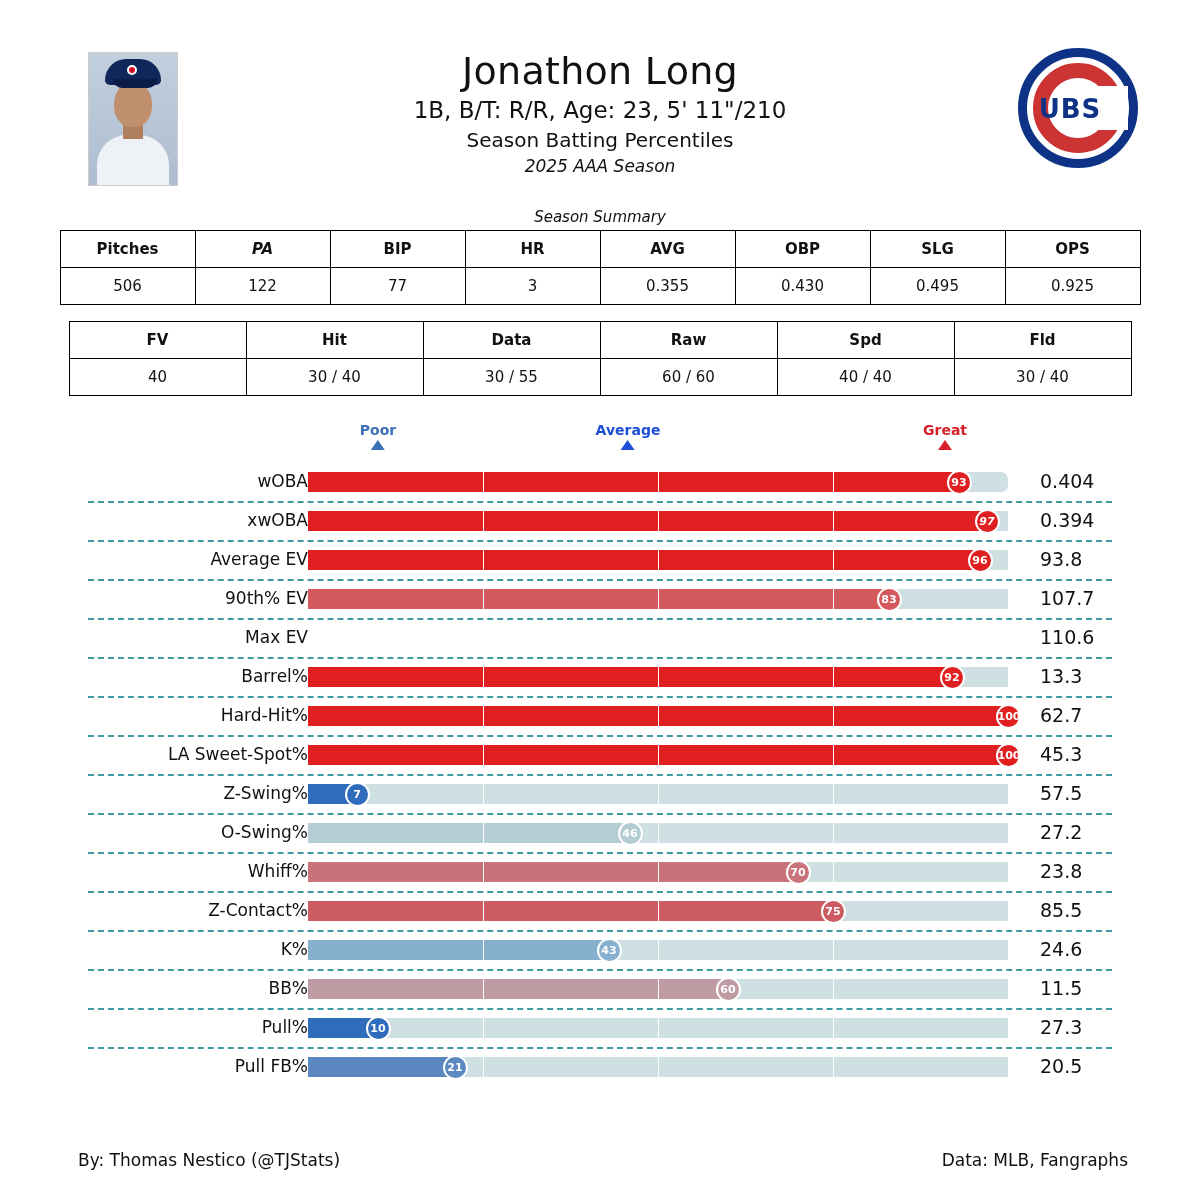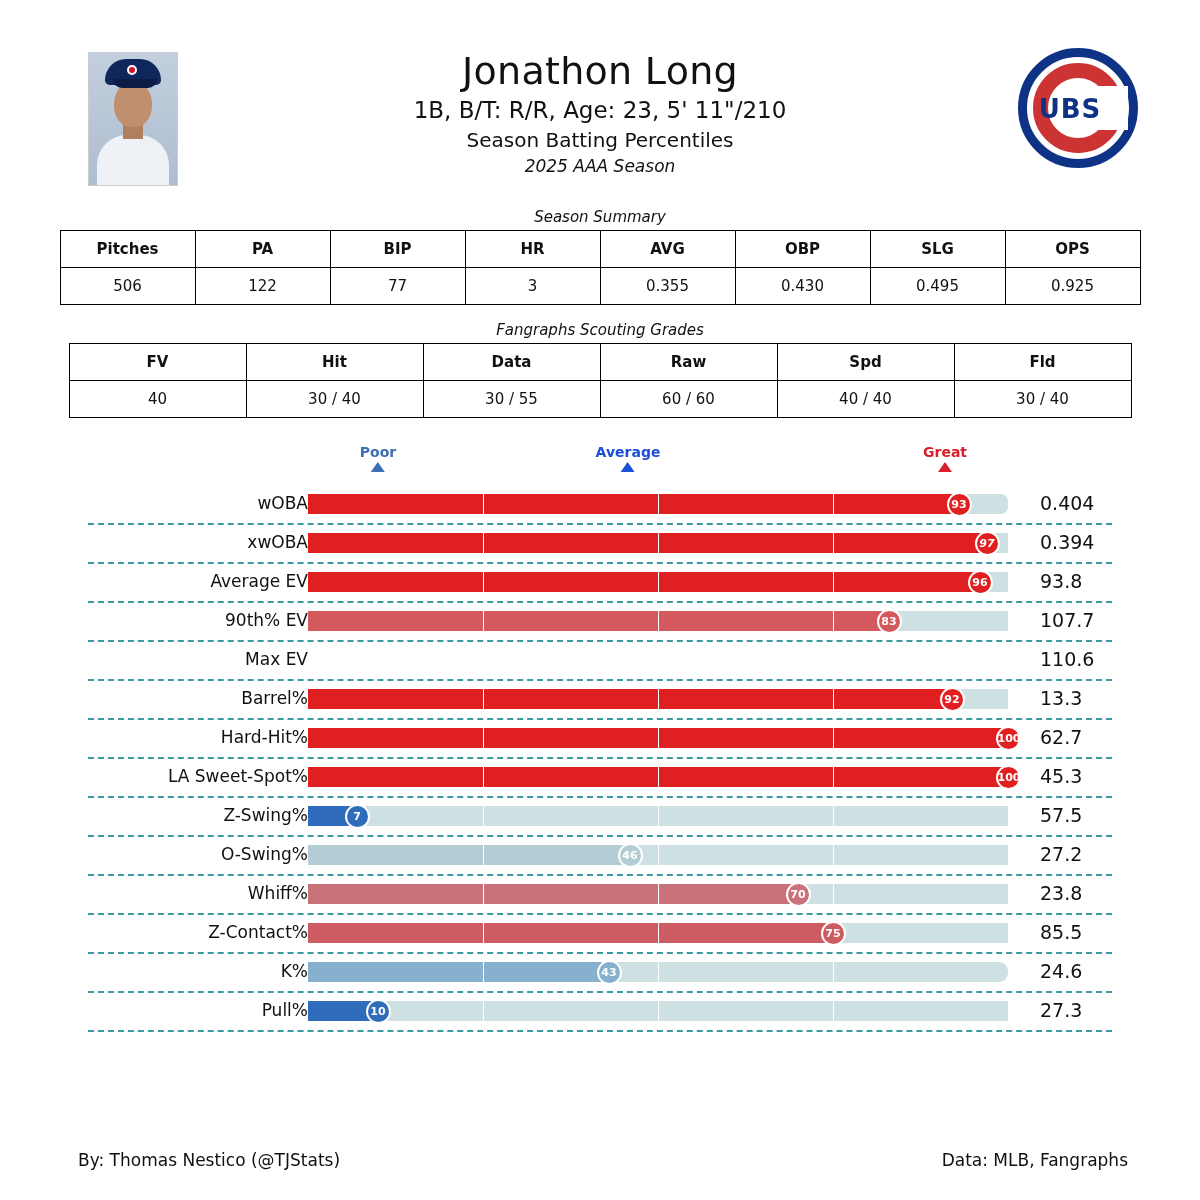--- a/index.html
+++ b/index.html
@@ -333,21 +333,21 @@
     <div class="logo-text">UBS</div>
   </div>
 </div>
 
 <div class="summary-wrap">
   <div class="table-caption">Season Summary</div>
   <table class="stat-table" id="summary-table">
     <thead>
         <tr>
           <th style="width: 126px;">Pitches</th>
-          <th style="width: 126px;">PA</th>
+          <th style="width: 126px; font-style: italic;">PA</th>
           <th style="width: 126px;">BIP</th>
           <th style="width: 126px;">HR</th>
           <th style="width: 126px;">AVG</th>
           <th style="width: 126px;">OBP</th>
           <th style="width: 126px;">SLG</th>
           <th style="width: 126px;">OPS</th>
         </tr>
       </thead>
     <tbody>
         <tr>
@@ -358,21 +358,20 @@
           <td>0.355</td>
           <td>0.430</td>
           <td>0.495</td>
           <td>0.925</td>
         </tr>
       </tbody>
   </table>
 </div>
 
 <div class="grades-wrap">
-  <div class="table-caption">Fangraphs Scouting Grades</div>
   <table class="stat-table" id="grades-table">
     <thead>
         <tr>
           <th style="width: 168px;">FV</th>
           <th style="width: 168px;">Hit</th>
           <th style="width: 168px;">Data</th>
           <th style="width: 168px;">Raw</th>
           <th style="width: 168px;">Spd</th>
           <th style="width: 168px;">Fld</th>
         </tr>
@@ -529,41 +528,64 @@
           <div class="tickline" style="left: 175px;"></div>
           <div class="tickline" style="left: 350px;"></div>
           <div class="tickline" style="left: 525px;"></div>
           <div class="bubble" style="left: 525px; background: rgb(204, 92, 97);">75</div>
         </div>
         <div class="value">85.5</div>
         <div class="dashline" style="top: 39px;"></div>
       </div>
       <div class="row">
         <div class="row-label">K%</div>
-        <div class="track" style="background: rgb(207, 224, 226); border-radius: 9px;">
+        <div class="track" style="background: rgb(207, 224, 226);">
           <div class="bar" style="width: 301px; background: rgb(135, 176, 207);"></div>
           <div class="tickline" style="left: 175px;"></div>
           <div class="tickline" style="left: 350px;"></div>
           <div class="tickline" style="left: 525px;"></div>
           <div class="bubble" style="left: 301px; background: rgb(135, 176, 207);">43</div>
         </div>
         <div class="value">24.6</div>
         <div class="dashline" style="top: 39px;"></div>
       </div>
       <div class="row">
+        <div class="row-label">BB%</div>
+        <div class="track" style="background: rgb(207, 224, 226);">
+          <div class="bar" style="width: 420px; background: rgb(191, 155, 164);"></div>
+          <div class="tickline" style="left: 175px;"></div>
+          <div class="tickline" style="left: 350px;"></div>
+          <div class="tickline" style="left: 525px;"></div>
+          <div class="bubble" style="left: 420px; background: rgb(191, 155, 164);">60</div>
+        </div>
+        <div class="value">11.5</div>
+        <div class="dashline" style="top: 39px;"></div>
+      </div>
+      <div class="row">
         <div class="row-label">Pull%</div>
         <div class="track" style="background: rgb(207, 224, 226);">
           <div class="bar" style="width: 70px; background: rgb(47, 108, 187);"></div>
           <div class="tickline" style="left: 175px;"></div>
           <div class="tickline" style="left: 350px;"></div>
           <div class="tickline" style="left: 525px;"></div>
           <div class="bubble" style="left: 70px; background: rgb(47, 108, 187);">10</div>
         </div>
         <div class="value">27.3</div>
         <div class="dashline" style="top: 39px;"></div>
+      </div>
+      <div class="row">
+        <div class="row-label">Pull FB%</div>
+        <div class="track" style="background: rgb(207, 224, 226);">
+          <div class="bar" style="width: 147px; background: rgb(91, 136, 192);"></div>
+          <div class="tickline" style="left: 175px;"></div>
+          <div class="tickline" style="left: 350px;"></div>
+          <div class="tickline" style="left: 525px;"></div>
+          <div class="bubble" style="left: 147px; background: rgb(91, 136, 192);">21</div>
+        </div>
+        <div class="value">20.5</div>
       </div>
     </div>
 </div>
 
 <div class="footer">
   <div class="footer-left">By: Thomas Nestico (@TJStats)</div>
   <div class="footer-right">Data: MLB, Fangraphs</div>
 </div>
 
 </body></html>

